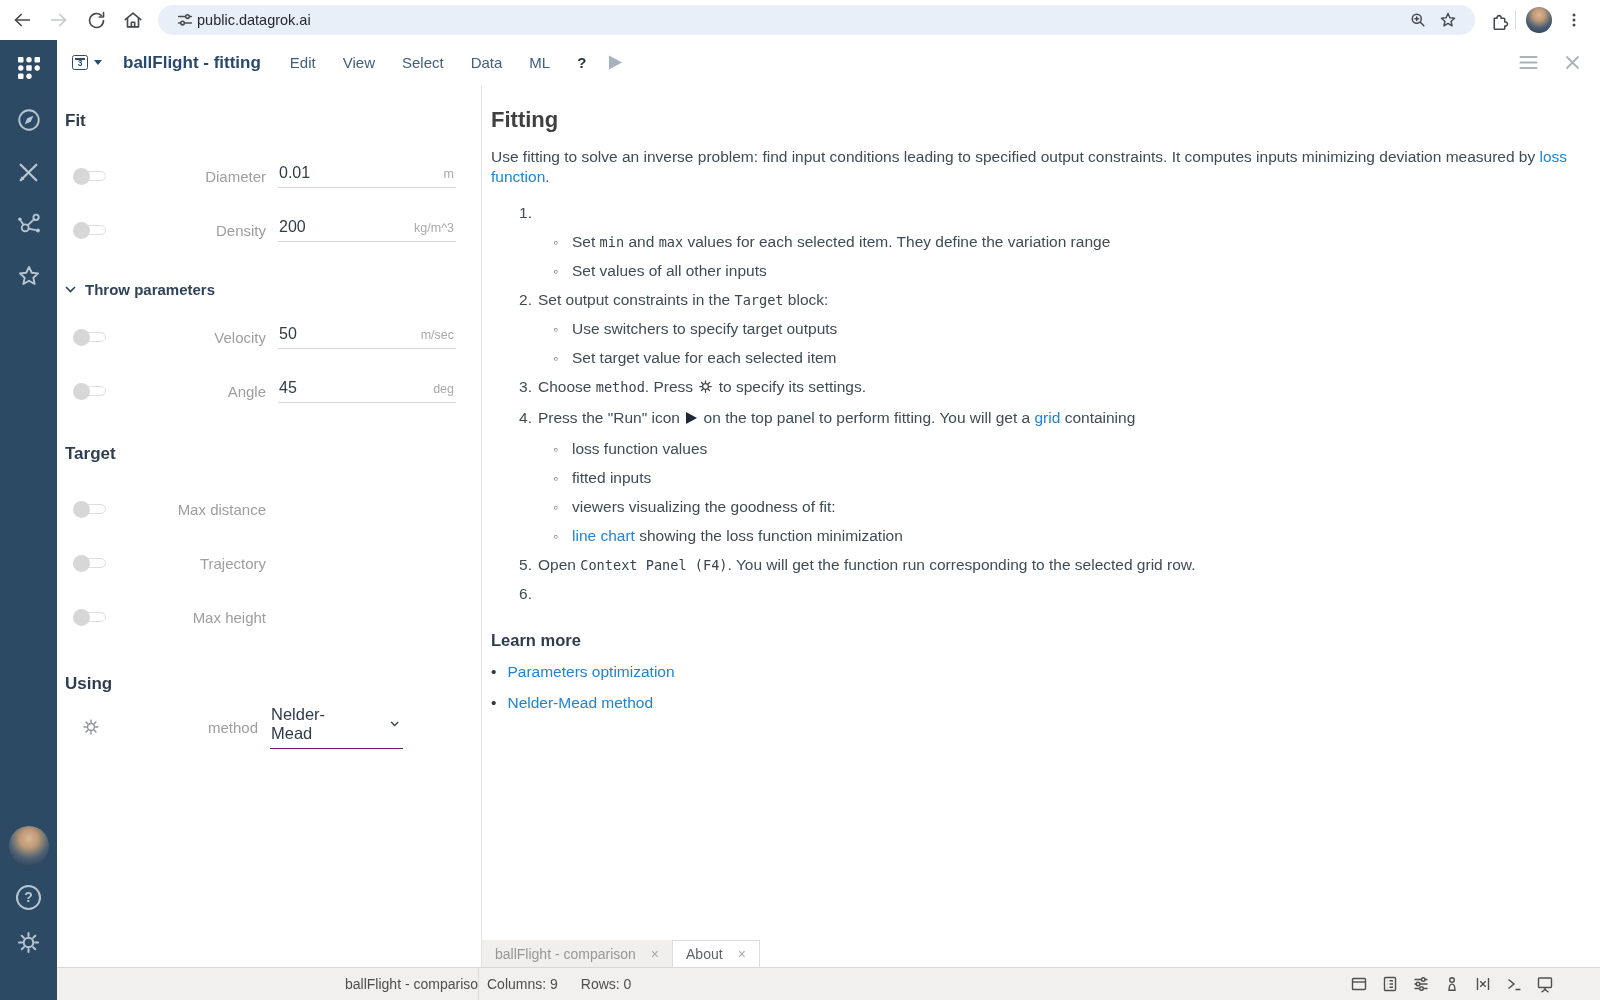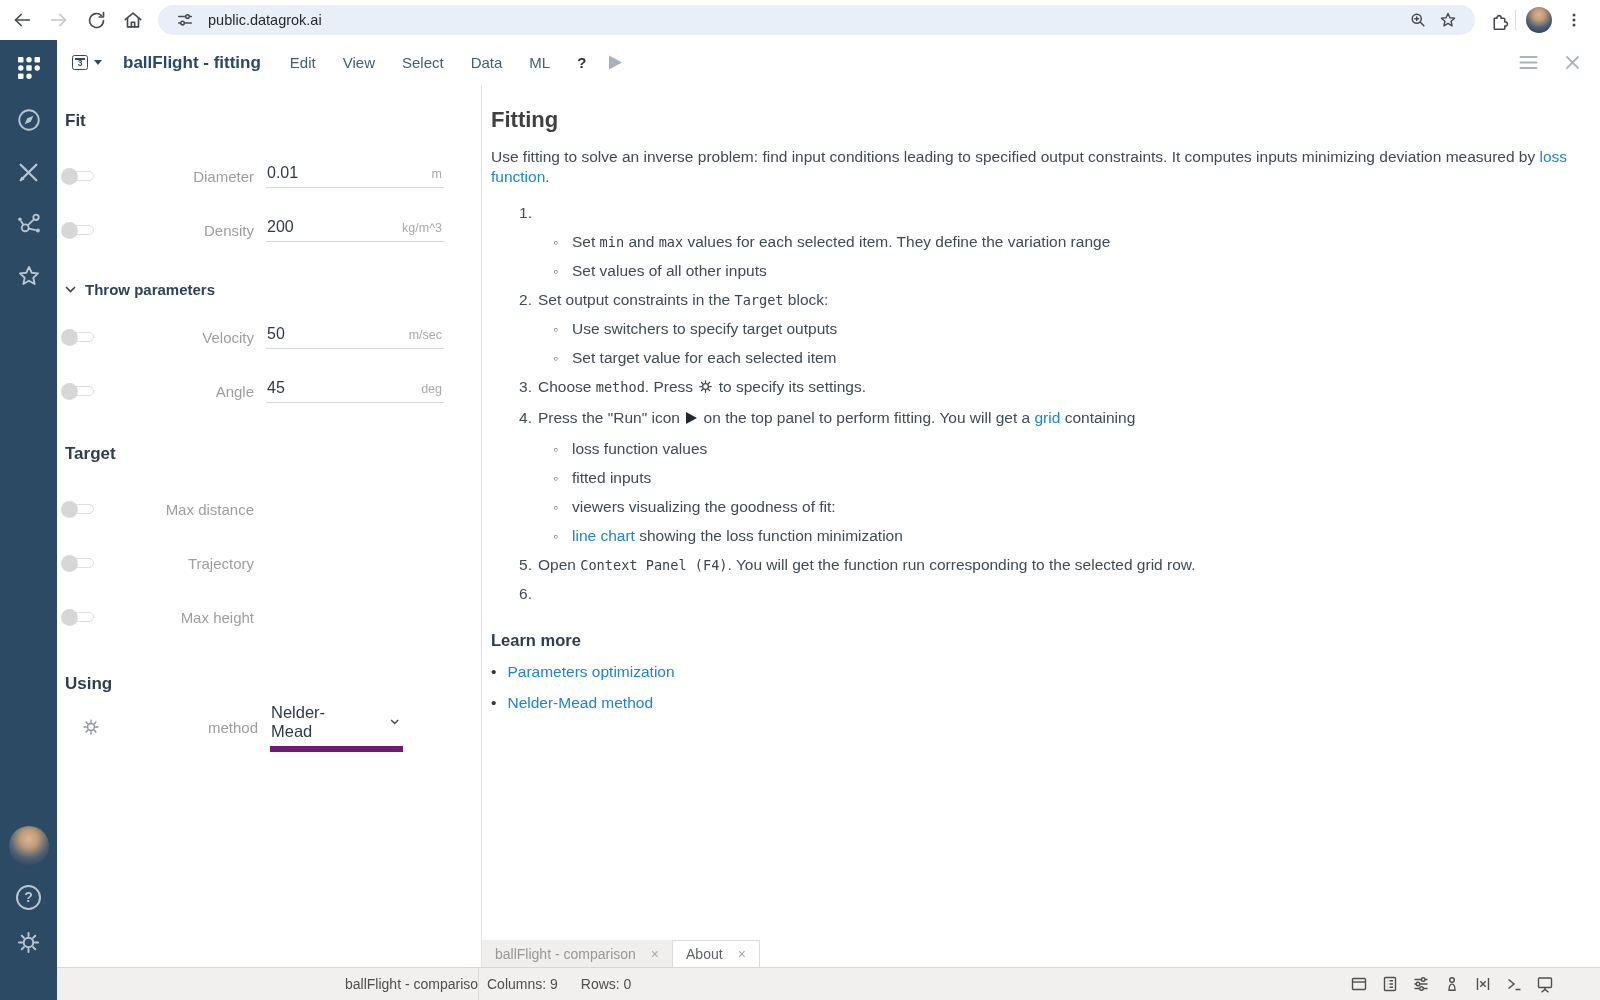--- a/index.html
+++ b/index.html
@@ -3,21 +3,21 @@
 <meta charset="utf-8">
 <style>
   * { box-sizing: border-box; margin: 0; padding: 0; }
   html,body { width:1600px; height:1000px; overflow:hidden; }
   body { font-family:"Liberation Sans",sans-serif; background:#fff; color:#3f4b55; }
 
   
   .browser { height:40px; display:flex; align-items:center; padding:0 14px 0 10px; background:#fff; }
   .bicon { width:24px; height:24px; display:flex; align-items:center; justify-content:center; margin-right:13px; flex:0 0 auto; cursor:pointer; }
   .addr { flex:1; height:30px; background:#e9eff8; border-radius:15px; display:flex; align-items:center; padding:0 15px; margin-right:12px; min-width:0; }
-  .url { font-size:14.5px; color:#26282c; margin-left:11px; white-space:nowrap; }
+  .url { font-size:14.5px; color:#26282c; margin-left:0; white-space:nowrap; }
   .addr .spacer { flex:1; }
   .addr .bicon { margin-right:6px; }
   .addr .bicon:last-child { margin-right:0; }
   .chrome-sep { width:1px; height:20px; background:#d7dde3; margin:0 10px 0 4px; }
   .avatar-sm { width:26px; height:26px; border-radius:50%; margin-right:10px; cursor:pointer;
     background: radial-gradient(circle at 50% 30%, #d9b694 0%, #c29a78 26%, #8b8273 40%, #4e6076 58%, #31465c 82%, #2a3f54 100%); }
 
   
   .app { display:flex; height:960px; }
   .sidebar { width:57px; flex:0 0 57px; background:#2c4a63; display:flex; flex-direction:column; align-items:center; padding:14px 0 44px; }
@@ -42,31 +42,31 @@
   .qmark { font-size:15px; font-weight:bold; color:#2b3238; margin-left:27px; cursor:pointer; }
   .runbtn { margin-left:20px; cursor:pointer; display:flex; }
   .hdr-right { margin-left:auto; display:flex; align-items:center; gap:27px; }
 
   
   .content { flex:1; display:flex; min-height:0; }
   .form { width:425px; flex:0 0 425px; border-right:1px solid #e2e2e2; }
   .sect { font-size:17px; font-weight:bold; color:#2f3e4f; margin-left:8px; }
   #fit-title { margin-top:26px; }
   .ghead { display:flex; align-items:center; gap:9px; margin:0 0 0 8px; font-weight:bold; font-size:15px; color:#2f4358; cursor:pointer; }
-  .row { display:flex; align-items:center; height:54px; padding-left:4px; }
+  .row { display:flex; align-items:center; height:54px; padding-left:16px; }
   .toggle { position:relative; width:34px; height:17px; flex:0 0 34px; cursor:pointer; }
   .toggle .track { position:absolute; left:2px; top:3.5px; width:31px; height:10px; border:1px solid #dedede; border-radius:6px; background:#fff; }
   .toggle .knob { position:absolute; left:0; top:0; width:17px; height:17px; border-radius:50%; background:#d7d7d7; }
   .rlabel { flex:0 0 171px; text-align:right; padding-right:12px; color:#9e9e9e; font-size:15px; white-space:nowrap; }
   .field { flex:0 0 178px; border-bottom:1px solid #d6d6d6; display:flex; align-items:baseline; justify-content:space-between; padding:0 2px 5px 1px; cursor:text; }
   .val { font-size:16px; color:#2f3c46; }
   .unit { font-size:12.5px; color:#a9a9a9; }
   .using-row { display:flex; align-items:center; height:54px; padding-left:25px; margin-top:6px; }
   .ulabel { flex:0 0 170px; text-align:right; padding-right:12px; color:#9e9e9e; font-size:15px; }
-  .ufield { flex:0 0 133px; border-bottom:6px solid #701a75; display:flex; align-items:center; justify-content:space-between; padding:0 4px 5px 1px; cursor:pointer;gap:44px; }
+  .ufield { flex:0 0 133px; border-bottom:1px solid #701a75; display:flex; align-items:center; justify-content:space-between; padding:0 4px 5px 1px; cursor:pointer;gap:44px; }
   .uval { font-size:16.5px; color:#2e3b4a; }
 
   
   .helpp { flex:1; position:relative; padding:22px 20px 0 9px; min-width:0; overflow:hidden; }
   .htitle { font-size:22px; font-weight:bold; color:#404040; }
   .intro { margin-top:14px; font-size:15.5px; line-height:20px; max-width:1085px; }
   a.link { color:#2083d5; text-decoration:none; cursor:pointer; }
   .steps { margin-top:16px; }
   .step { display:flex; margin-bottom:9px; font-size:15.5px; line-height:20px; }
   .num { flex:0 0 47px; text-align:right; padding-right:6px; }

